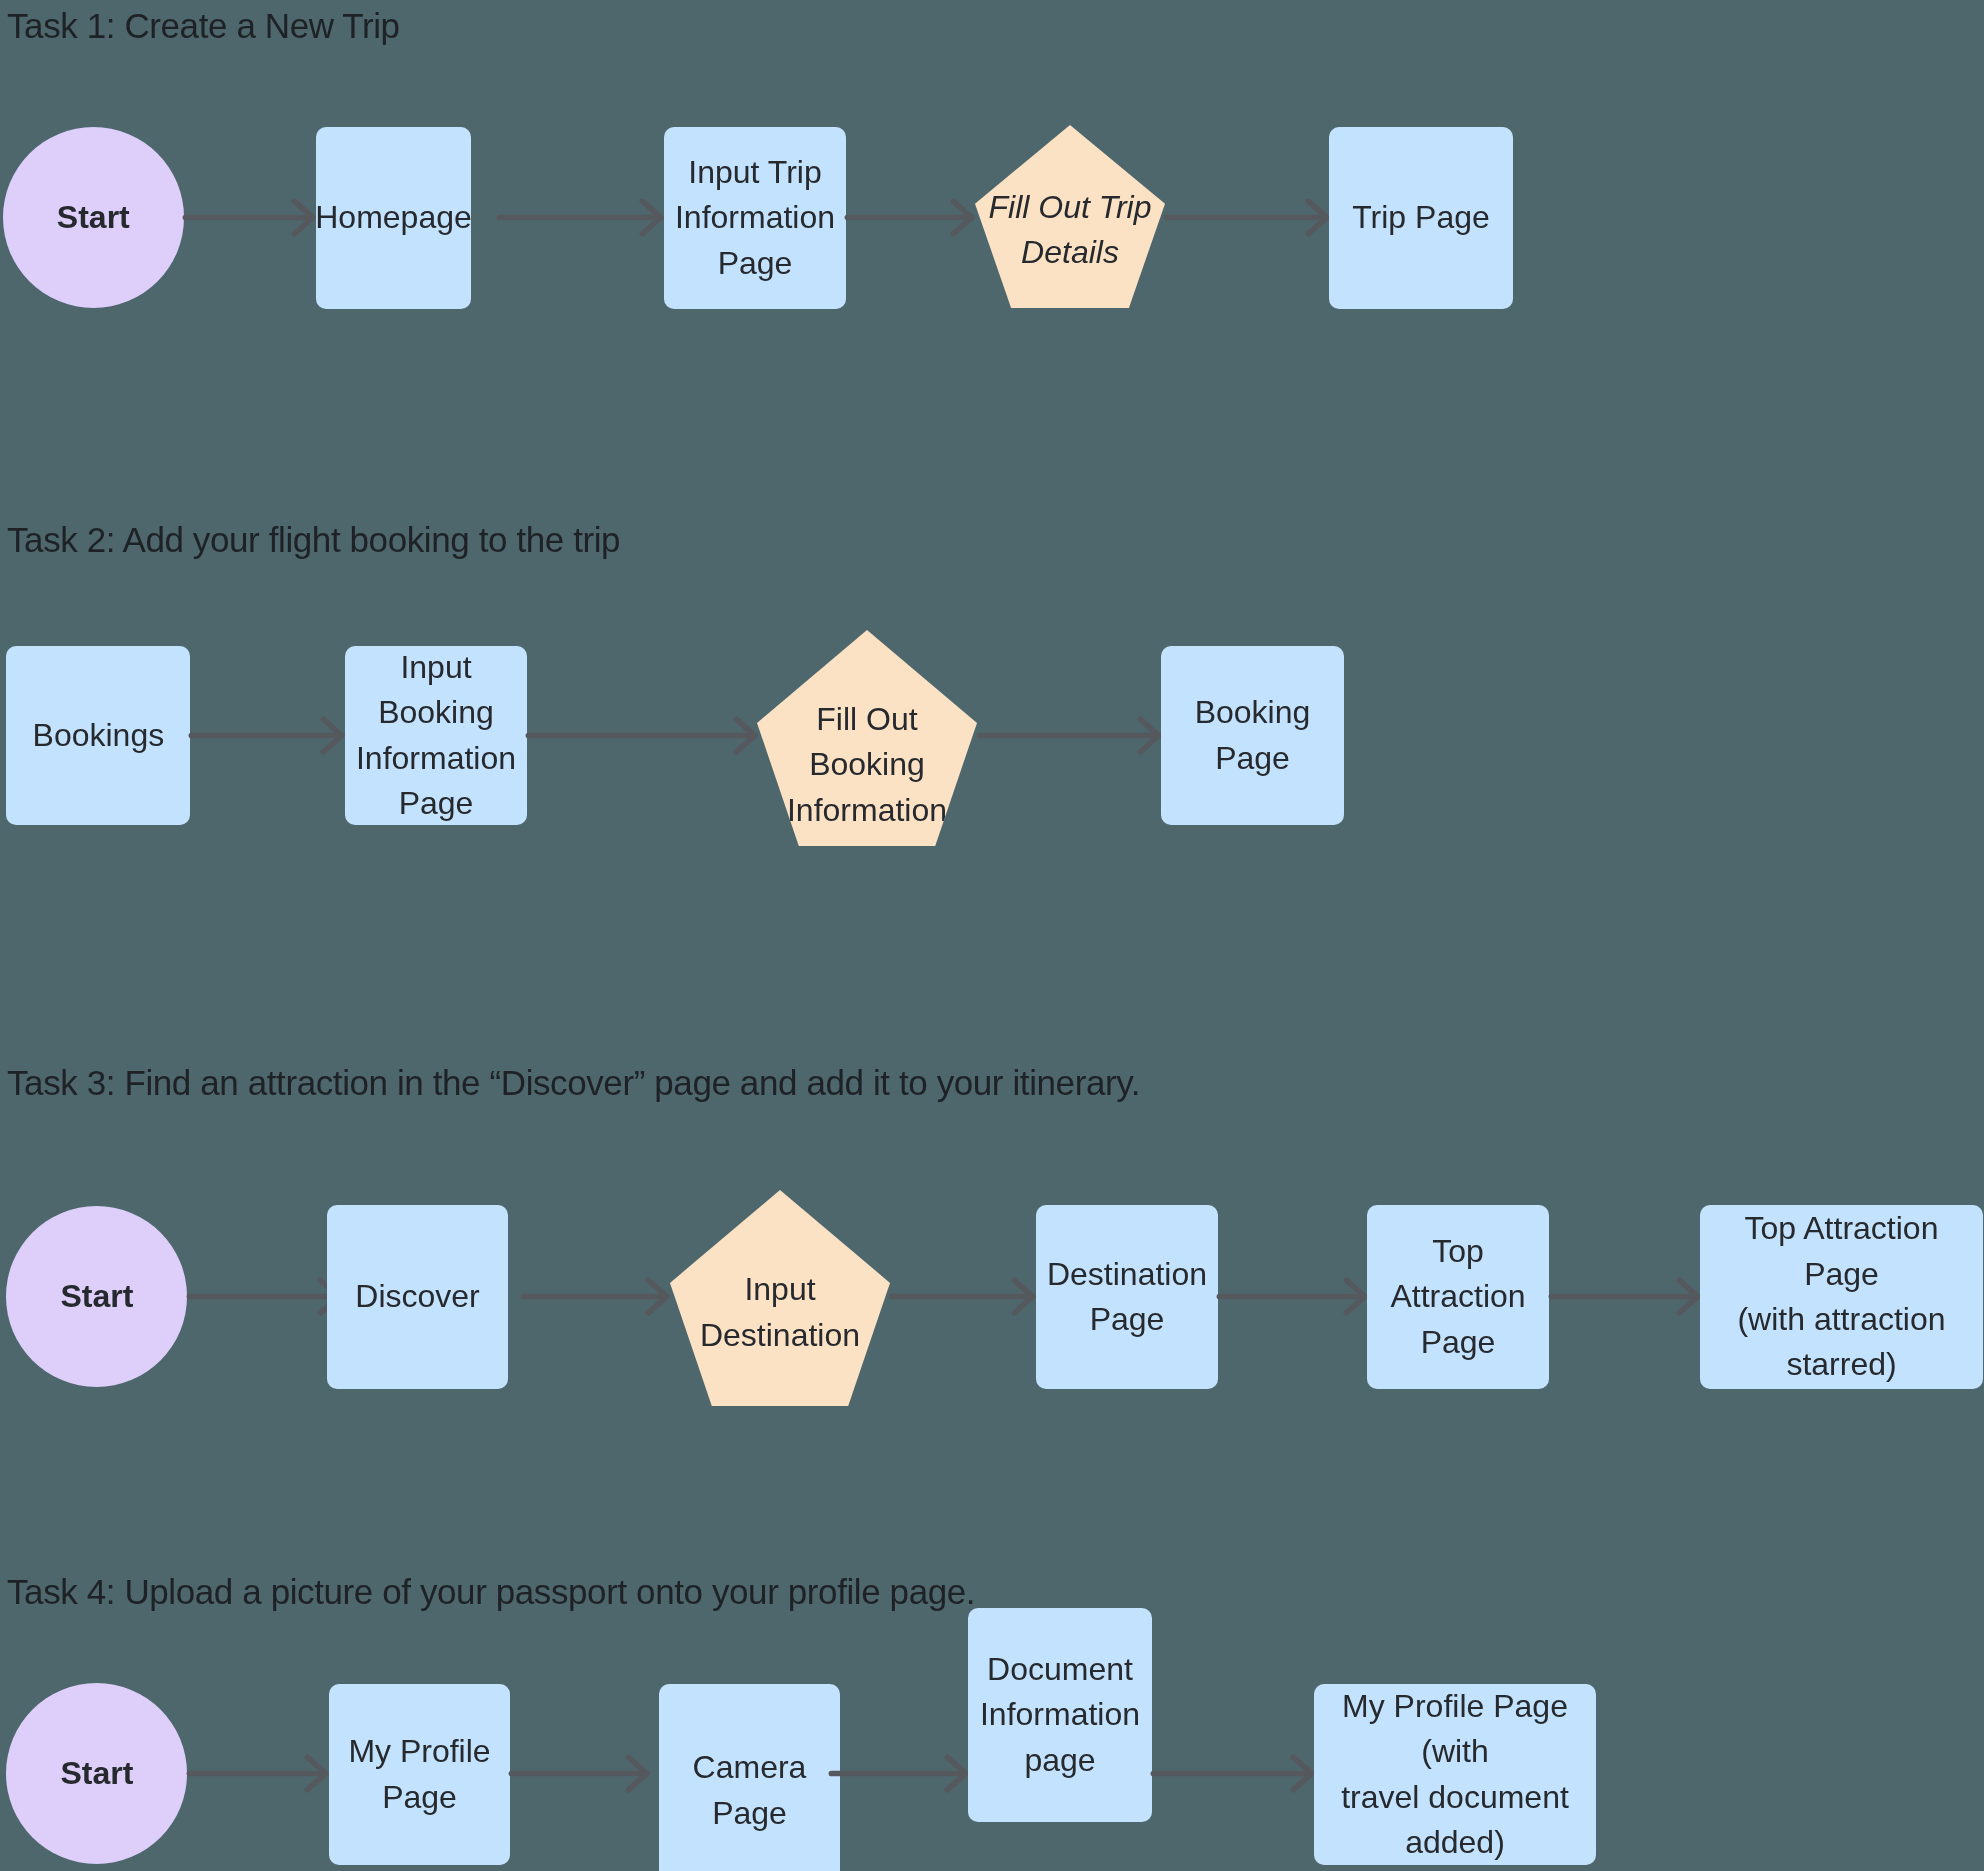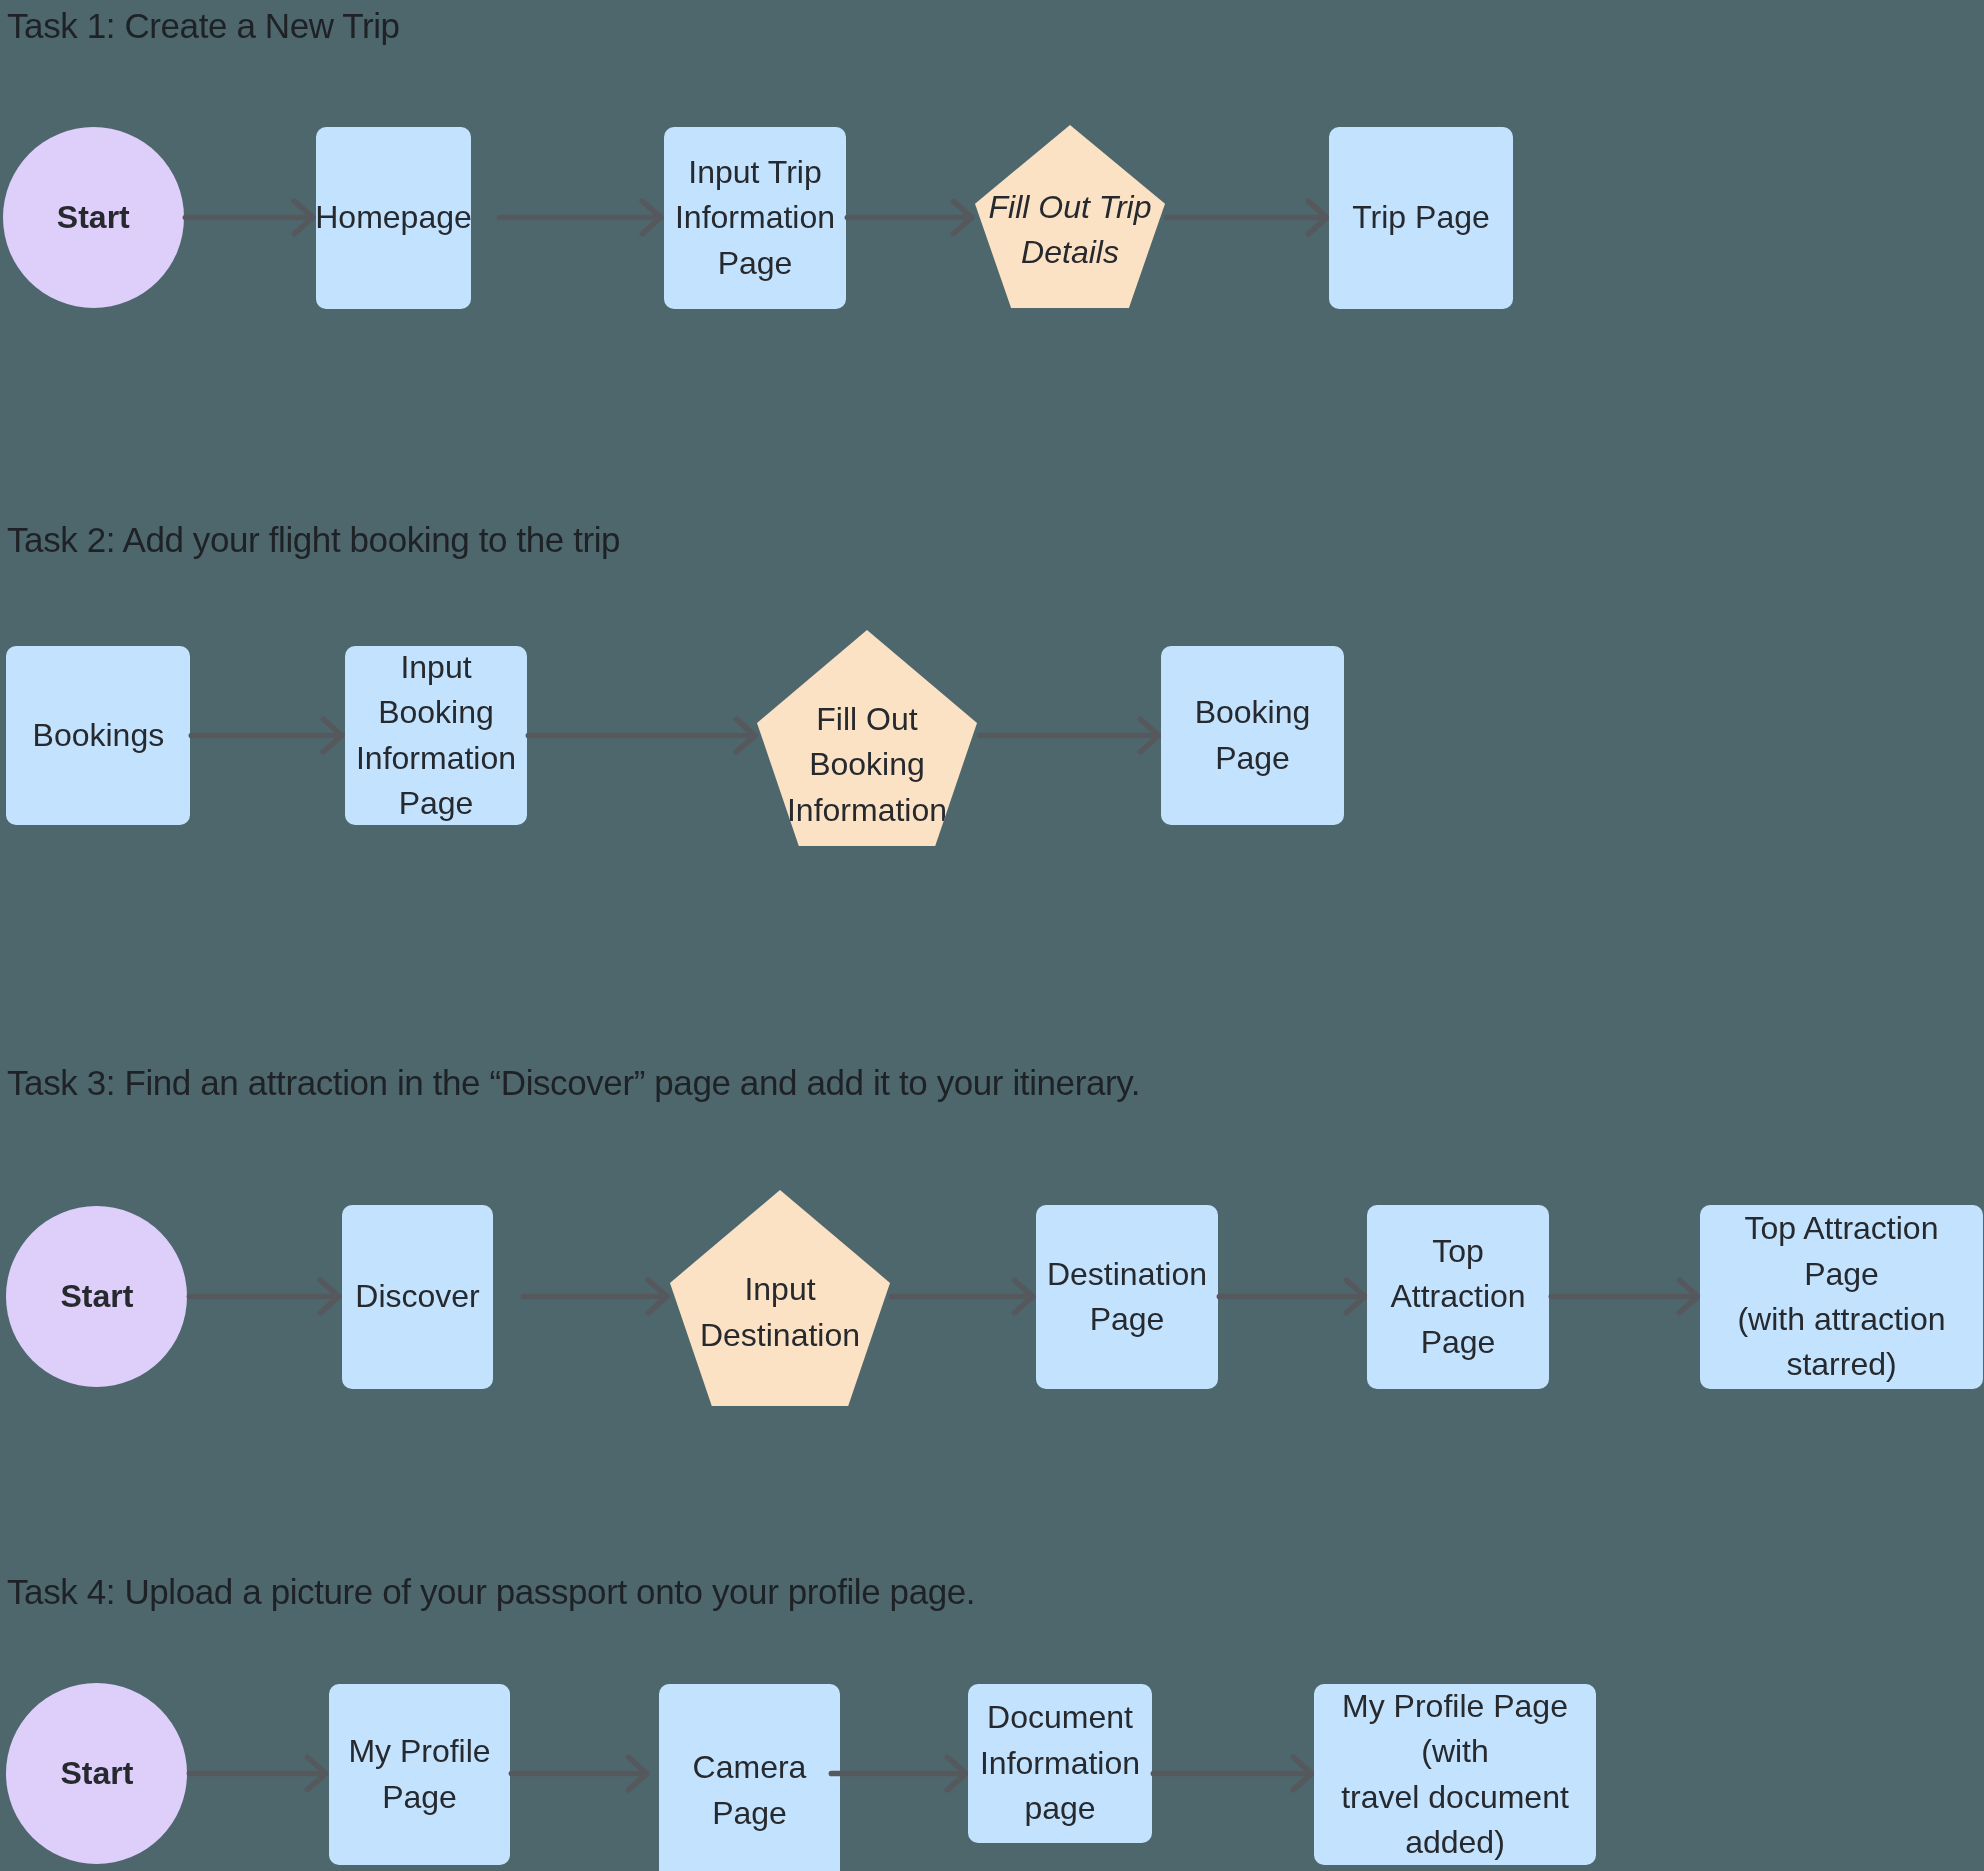--- a/index.html
+++ b/index.html
@@ -104,21 +104,21 @@
 
 <div class="task-title" style="left:7px;top:1063px">Task 3: Find an attraction in the “Discover” page and add it to your itinerary.</div>
 
 <div class="node start" style="left:6.4px;top:1206px;width:181px;height:181px">Start</div>
 
 <svg class="arrow" style="left:188px;top:1268px" width="155" height="57" viewBox="0 0 219 80">
   <line x1="2" y1="40" x2="213" y2="40"></line>
     <polyline points="187,17 213,40 187,63"></polyline>
 </svg>
 
-<div class="node page" style="left:342px;top:1205px;width:151px;height:184px">Discover</div>
+<div class="node page" style="left:327px;top:1205px;width:181px;height:184px">Discover</div>
 
 <svg class="arrow" style="left:522px;top:1268px" width="149" height="57" viewBox="0 0 210 80">
   <line x1="2" y1="40" x2="204" y2="40"></line>
     <polyline points="178,17 204,40 178,63"></polyline>
 </svg>
 
 <div class="node action pad-c" style="left:670px;top:1190px;width:220px;height:216px">Input
 Destination</div>
 
 <svg class="arrow" style="left:890px;top:1268px" width="147" height="57" viewBox="0 0 208 80">
@@ -165,21 +165,21 @@
 </svg>
 
 <div class="node page" style="left:659px;top:1684px;width:181px;height:213px">Camera
 Page</div>
 
 <svg class="arrow" style="left:830px;top:1745px" width="140" height="57" viewBox="0 0 197 80">
   <line x1="2" y1="40" x2="191" y2="40"></line>
     <polyline points="165,17 191,40 165,63"></polyline>
 </svg>
 
-<div class="node page" style="left:968px;top:1684px;width:184px;height:159px">Document
+<div class="node page" style="left:968px;top:1608px;width:184px;height:214px">Document
 Information
 page</div>
 
 <svg class="arrow" style="left:1152px;top:1745px" width="164" height="57" viewBox="0 0 231 80">
   <line x1="2" y1="40" x2="225" y2="40"></line>
     <polyline points="199,17 225,40 199,63"></polyline>
 </svg>
 
 <div class="node page" style="left:1314px;top:1684px;width:282px;height:181px">My Profile Page (with
 travel document

